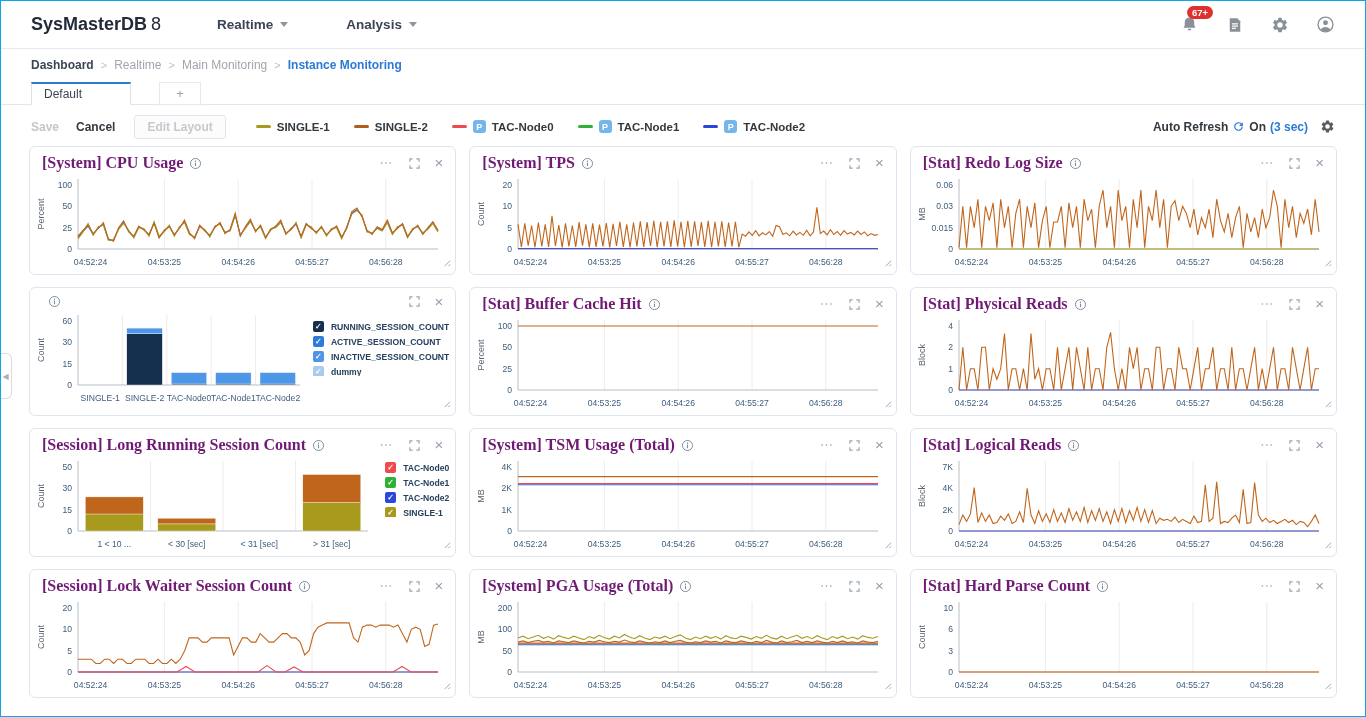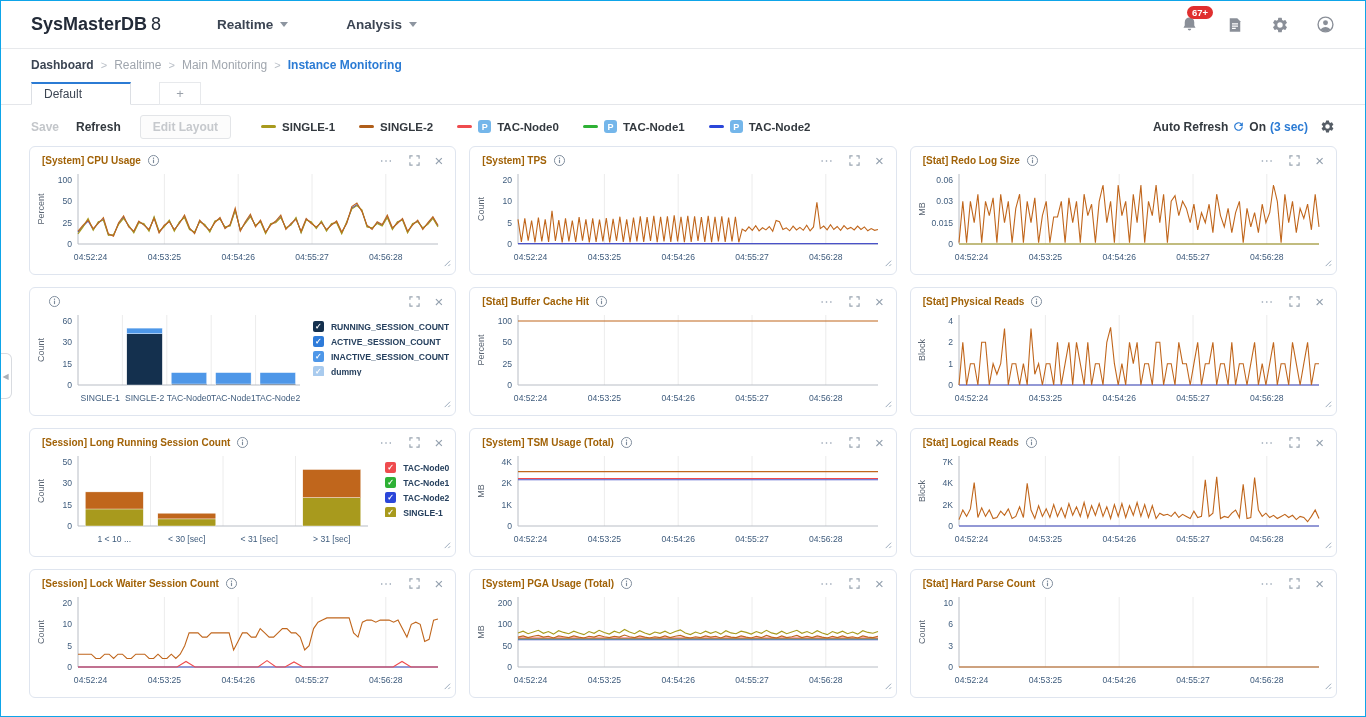--- a/index.html
+++ b/index.html
@@ -38,21 +38,21 @@
   .dash{width:15px;height:3px;border-radius:2px;}
   .pbadge{width:13px;height:13px;border-radius:3px;background:#74b6ea;color:#fff;font-size:9px;font-weight:700;display:inline-flex;align-items:center;justify-content:center;}
   .tb-right{margin-left:auto;display:flex;align-items:center;gap:4px;font-size:12px;font-weight:600;color:#33393f;}
   .interval{color:#2b7bd4;}
   .tb-gear{display:flex;margin-left:8px;cursor:pointer;}
 
   
   .grid{margin:5px 28px 0;display:grid;grid-template-columns:repeat(3,1fr);gap:12px 13px;}
   .panel{position:relative;height:129px;background:#fff;border:1px solid #dfe5ef;border-radius:6px;box-sizing:border-box;overflow:hidden;}
   .phead{display:flex;align-items:center;padding:7px 12px 1px 12px;}
-  .ptitle{font-size:10px;font-weight:700;color:#a16207;white-space:nowrap;}
+  .ptitle{font-size:16px;font-weight:700;color:#701a75;white-space:nowrap;font-family:Liberation Serif, serif;}
   .pinfo{display:flex;margin-left:6px;cursor:pointer;}
   .pright{margin-left:auto;display:flex;align-items:center;gap:15px;}
   .pmenu{color:#a2adbb;font-size:13px;letter-spacing:1px;line-height:6px;cursor:pointer;}
   .pclose{color:#93a0ae;font-size:15px;line-height:10px;cursor:pointer;}
   .pexpand{display:flex;cursor:pointer;}
   .chartwrap{padding-left:2px;}
   svg.chart text{font-family:"Liberation Sans",sans-serif;}
   svg.chart .tick{font-size:8.6px;fill:#3f5c7d;}
   svg.chart .alabel{font-size:9px;fill:#5a6573;}
   svg.chart .grid{stroke:#ececec;stroke-width:1;}
@@ -121,21 +121,21 @@
       <span class="crumb active">Instance Monitoring</span>
     </div>
 
   <div class="tabstrip">
       <div class="tab">Default</div>
       <div class="tab-add">+</div>
     </div>
 
   <div class="toolbar">
     <span class="btn-save">Save</span>
-    <span class="btn-cancel">Refresh</span>
+    <span class="btn-cancel">Cancel</span>
     <span class="btn-edit">Edit Layout</span>
     <div class="tlegend">
         <span class="tleg-item">
           <span class="dash" style="background: rgb(168, 154, 29);"></span>
           <span>SINGLE-1</span>
         </span>
         <span class="tleg-item">
           <span class="dash" style="background: rgb(176, 94, 26);"></span>
           <span>SINGLE-2</span>
         </span>

